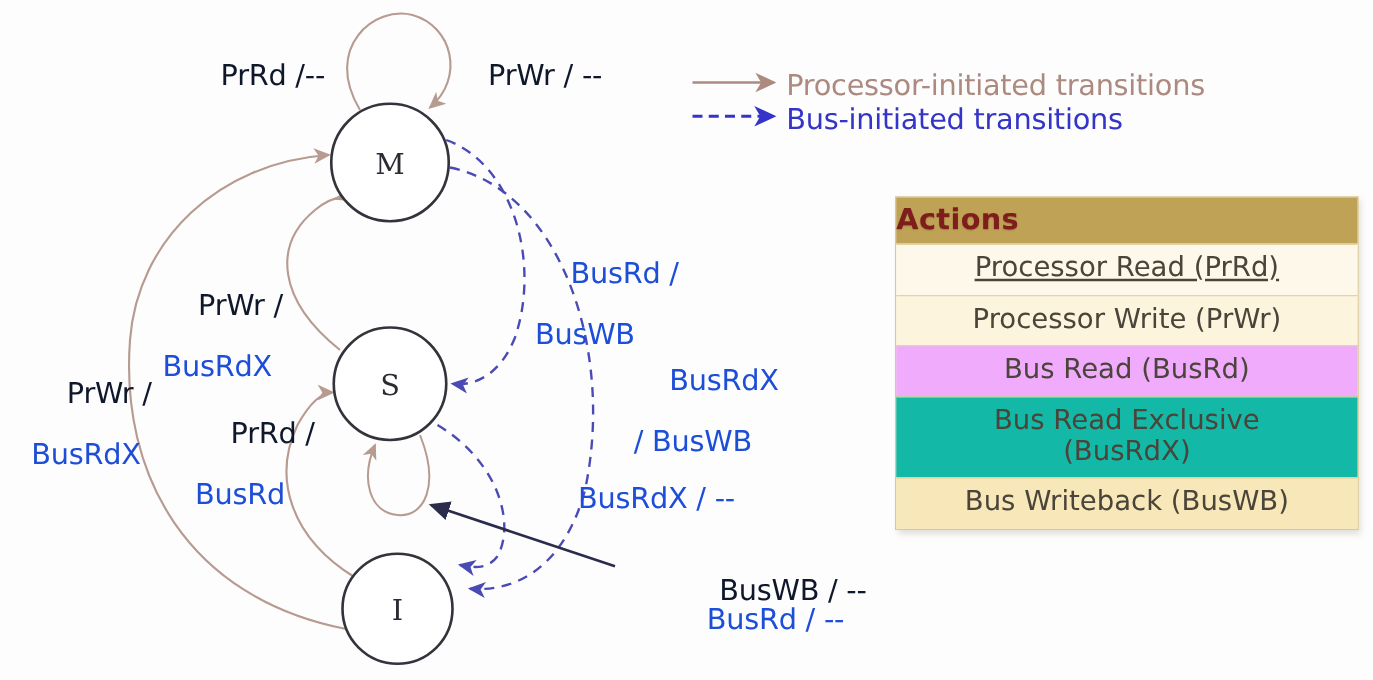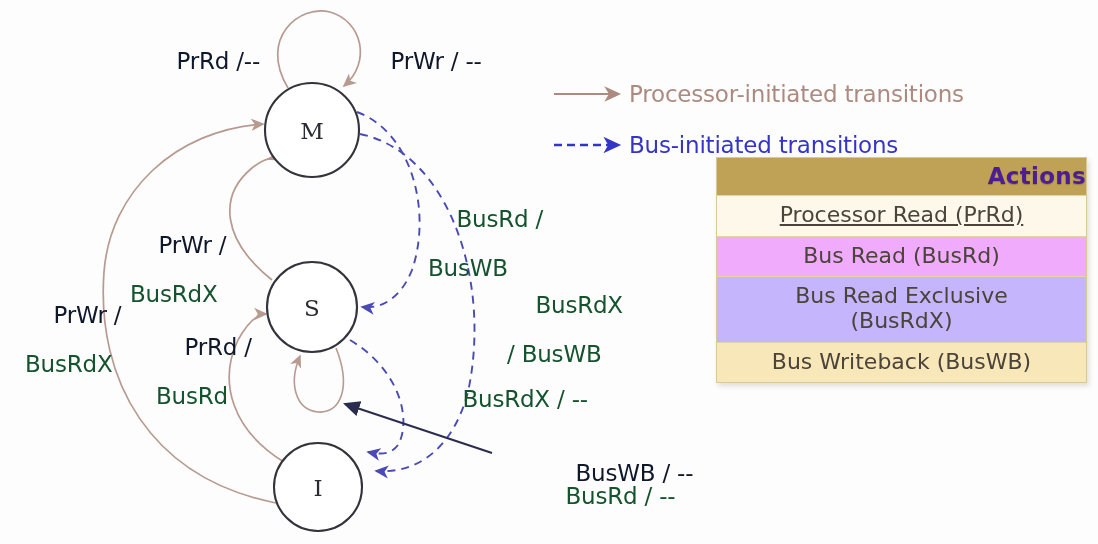--- a/index.html
+++ b/index.html
@@ -33,36 +33,34 @@
   }
   
   .tlabel {
     position: absolute;
     font-size: 23px;
     line-height: 1.07;
     white-space: pre;
     letter-spacing: -0.2px;
   }
   .tl-brown { color: #0f172a; }
-  .tl-blue  { color: #14532d; }
+  .tl-blue  { color: #1d4ed8; }
   .tlabel .l2 { display: block; }
 
   
   #legend {
     position: absolute;
     left: 553px;
     top: 56px;
     width: 500px;
   }
   .legend-row {
     position: relative;
     height: 27px;
     display: flex;
-    align-items: center;
-    margin-top: 24px;
   }
   .legend-arrow {
     width: 76px;
     height: 20px;
     flex: 0 0 76px;
     display: block;
   }
   .legend-text {
     font-size: 23px;
     letter-spacing: -0.2px;
@@ -77,41 +75,41 @@
     left: 716px;
     top: 157px;
     width: 371px;
     border: 1px solid #d8c89a;
     box-shadow: 2px 3px 5px rgba(120,110,80,0.22);
     background: #fdf6e0;
     box-sizing: border-box;
   }
   #actions-head {
     background: #bfa256;
-    color: #4c1d95;
+    color: #7f1d1d;
     font-weight: bold;
     font-size: 23px;
-    text-align: right;
+    text-align: left;
     padding: 5px 0 6px 0;
     letter-spacing: 0.3px;
     text-shadow: 0 1px 1px rgba(90,70,20,0.35);
   }
   .act-row {
     font-size: 22px;
     color: #4a443a;
     text-align: center;
     padding: 7px 6px 8px 6px;
     border-top: 1px solid #e2d3a8;
     line-height: 1.12;
   }
   .act-row:first-of-type { border-top: none; }
   .act-r0 { background: #fdf8ea; text-decoration: underline; }
   .act-r1 { background: #fcf4dc; }
   .act-r2 { background: #f0abfc; }
-  .act-r3 { background: #c4b5fd; }
+  .act-r3 { background: #14b8a6; }
   .act-r4 { background: #f8e7b8; }
 
   
   #footer {
     position: absolute;
     left: 0;
     top: 534px;
     width: 1098px;
     height: 10px;
     overflow: hidden;
@@ -243,20 +241,21 @@
         </defs>
         <line x1="1" y1="10" x2="66" y2="10" stroke="#3434c8" stroke-width="2.4" stroke-dasharray="8,5" marker-end="url(#lg-ah-blue)"></line>
       </svg>
       <span class="legend-text bus">Bus-initiated transitions</span>
     </div>
   </div>
 
   <div id="actions-table">
     <div id="actions-head">Actions</div>
     <div class="act-row act-r0">Processor Read (PrRd)</div>
+    <div class="act-row act-r1">Processor Write (PrWr)</div>
     <div class="act-row act-r2">Bus Read (BusRd)</div>
     <div class="act-row act-r3" style="white-space: pre-line;">Bus Read Exclusive
 (BusRdX)</div>
     <div class="act-row act-r4">Bus Writeback (BusWB)</div>
   </div>
 
   <div id="footer">
     <span class="foot" id="foot-left"></span>
     <span class="foot" id="foot-center"></span>
     <span class="foot" id="foot-right"></span>

